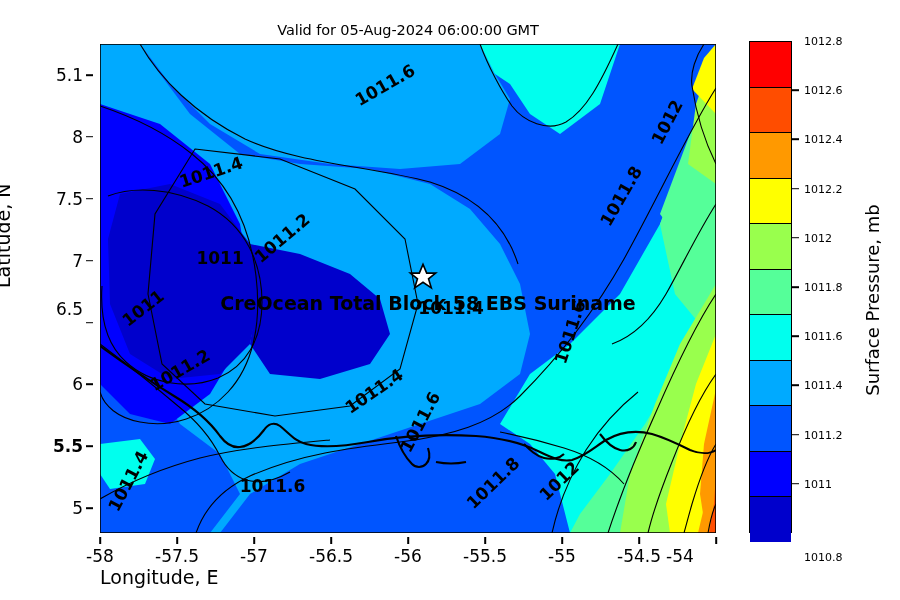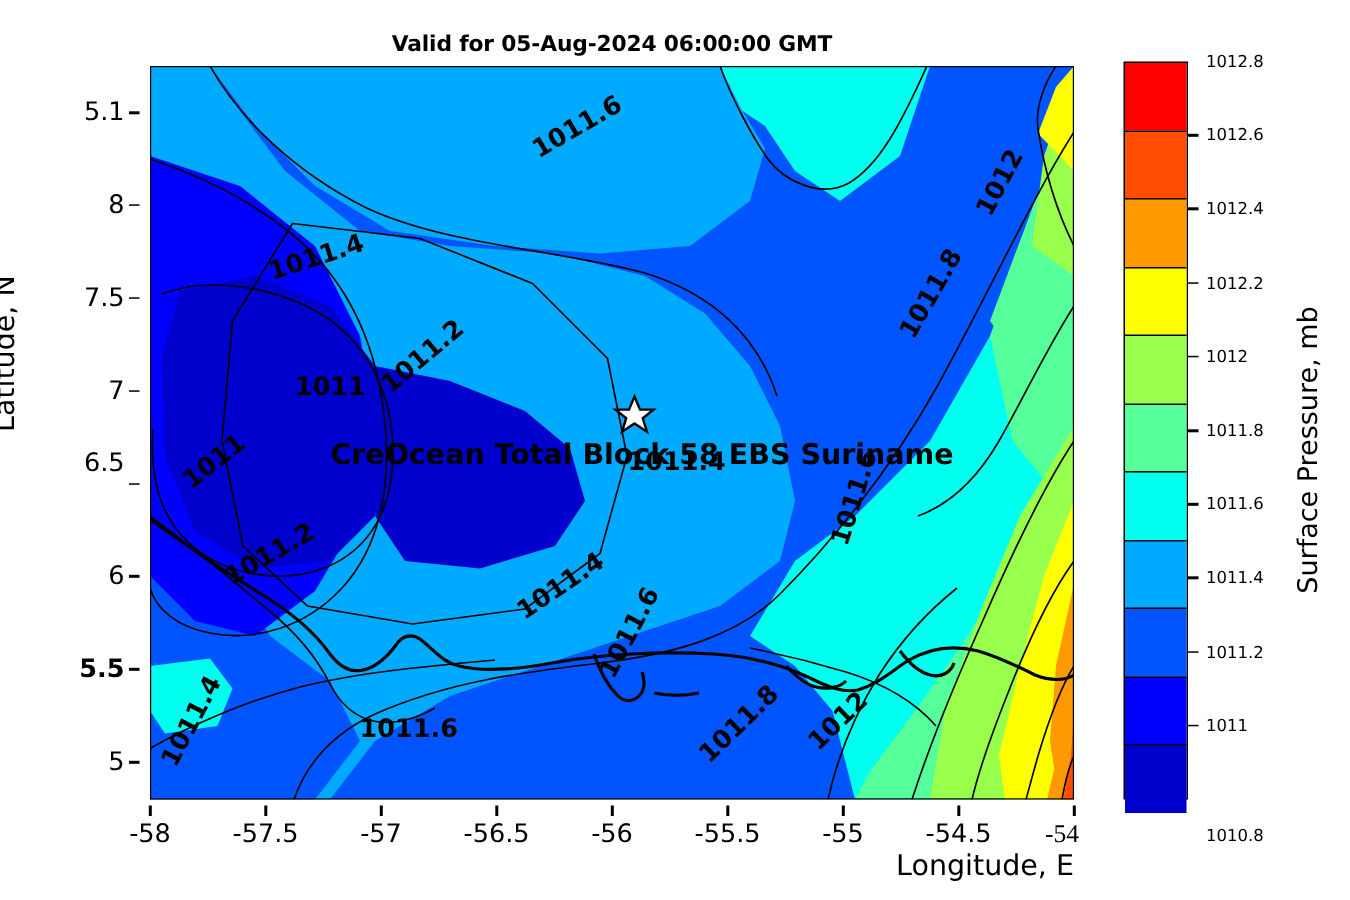--- a/index.html
+++ b/index.html
@@ -5,35 +5,35 @@
   html,body{margin:0;padding:0;}
   body{
     width:900px;height:600px;background:#ffffff;
     font-family:"DejaVu Sans","Liberation Sans",sans-serif;
     overflow:hidden;position:relative;
   }
   #root{position:absolute;inset:0;}
 
   .plot-title{
     position:absolute;left:100px;top:22px;width:616px;
-    text-align:center;font-size:14.5px;font-weight:bold;color:#000;
+    text-align:center;font-size:14.5px;font-weight:normal;color:#000;
     letter-spacing:-0.1px;
   }
 
   #axes{position:absolute;left:100px;top:44px;width:616px;height:489px;}
   #axes svg{display:block;}
 
   .ylabel{
     position:absolute;left:-8px;top:288px;
     transform-origin:0 0;transform:rotate(-90deg);
     font-size:19px;color:#000;white-space:nowrap;
   }
   .xlabel{
     position:absolute;left:100px;top:566px;width:616px;
-    text-align:right;font-size:19px;color:#000;
+    text-align:left;font-size:19px;color:#000;
   }
   .ytick{
     position:absolute;right:0;font-size:17px;color:#000;
     text-align:right;white-space:nowrap;transform:translateY(-50%);
   }
   .ytick-wrap{position:absolute;left:0;top:44px;width:93px;height:489px;}
   .xtick-wrap{position:absolute;left:100px;top:537px;width:616px;height:30px;}
   .xtick{
     position:absolute;top:0;font-size:17px;color:#000;
     text-align:left;white-space:nowrap;transform:translateX(-50%);
@@ -91,21 +91,21 @@
       <div class="xtick" style="left: 231px; padding-top: 9px;">-56.5</div>
       <div style="position: absolute; top: 0px; width: 1.6px; height: 7px; background: rgb(0, 0, 0); transform: translateX(-50%); left: 231px;"></div>
       <div class="xtick" style="left: 308px; padding-top: 9px;">-56</div>
       <div style="position: absolute; top: 0px; width: 1.6px; height: 7px; background: rgb(0, 0, 0); transform: translateX(-50%); left: 308px;"></div>
       <div class="xtick" style="left: 385px; padding-top: 9px;">-55.5</div>
       <div style="position: absolute; top: 0px; width: 1.6px; height: 7px; background: rgb(0, 0, 0); transform: translateX(-50%); left: 385px;"></div>
       <div class="xtick" style="left: 462px; padding-top: 9px;">-55</div>
       <div style="position: absolute; top: 0px; width: 1.6px; height: 7px; background: rgb(0, 0, 0); transform: translateX(-50%); left: 462px;"></div>
       <div class="xtick" style="left: 539px; padding-top: 9px;">-54.5</div>
       <div style="position: absolute; top: 0px; width: 1.6px; height: 7px; background: rgb(0, 0, 0); transform: translateX(-50%); left: 539px;"></div>
-      <div class="xtick" style="left: 608px; padding-top: 9px; font-family: Liberation Serif, serif;">-54</div>
+      <div class="xtick" style="left: 580px; padding-top: 9px;">-54</div>
       <div style="position: absolute; top: 0px; width: 1.6px; height: 7px; background: rgb(0, 0, 0); transform: translateX(-50%); left: 616px;"></div>
     </div>
 
   <div class="ylabel">Latitude, N</div>
   <div class="xlabel">Longitude, E</div>
 
   <div id="axes">
     <svg width="616" height="489" viewBox="0 0 616 489">
       <defs>
         <clipPath id="pclip">

